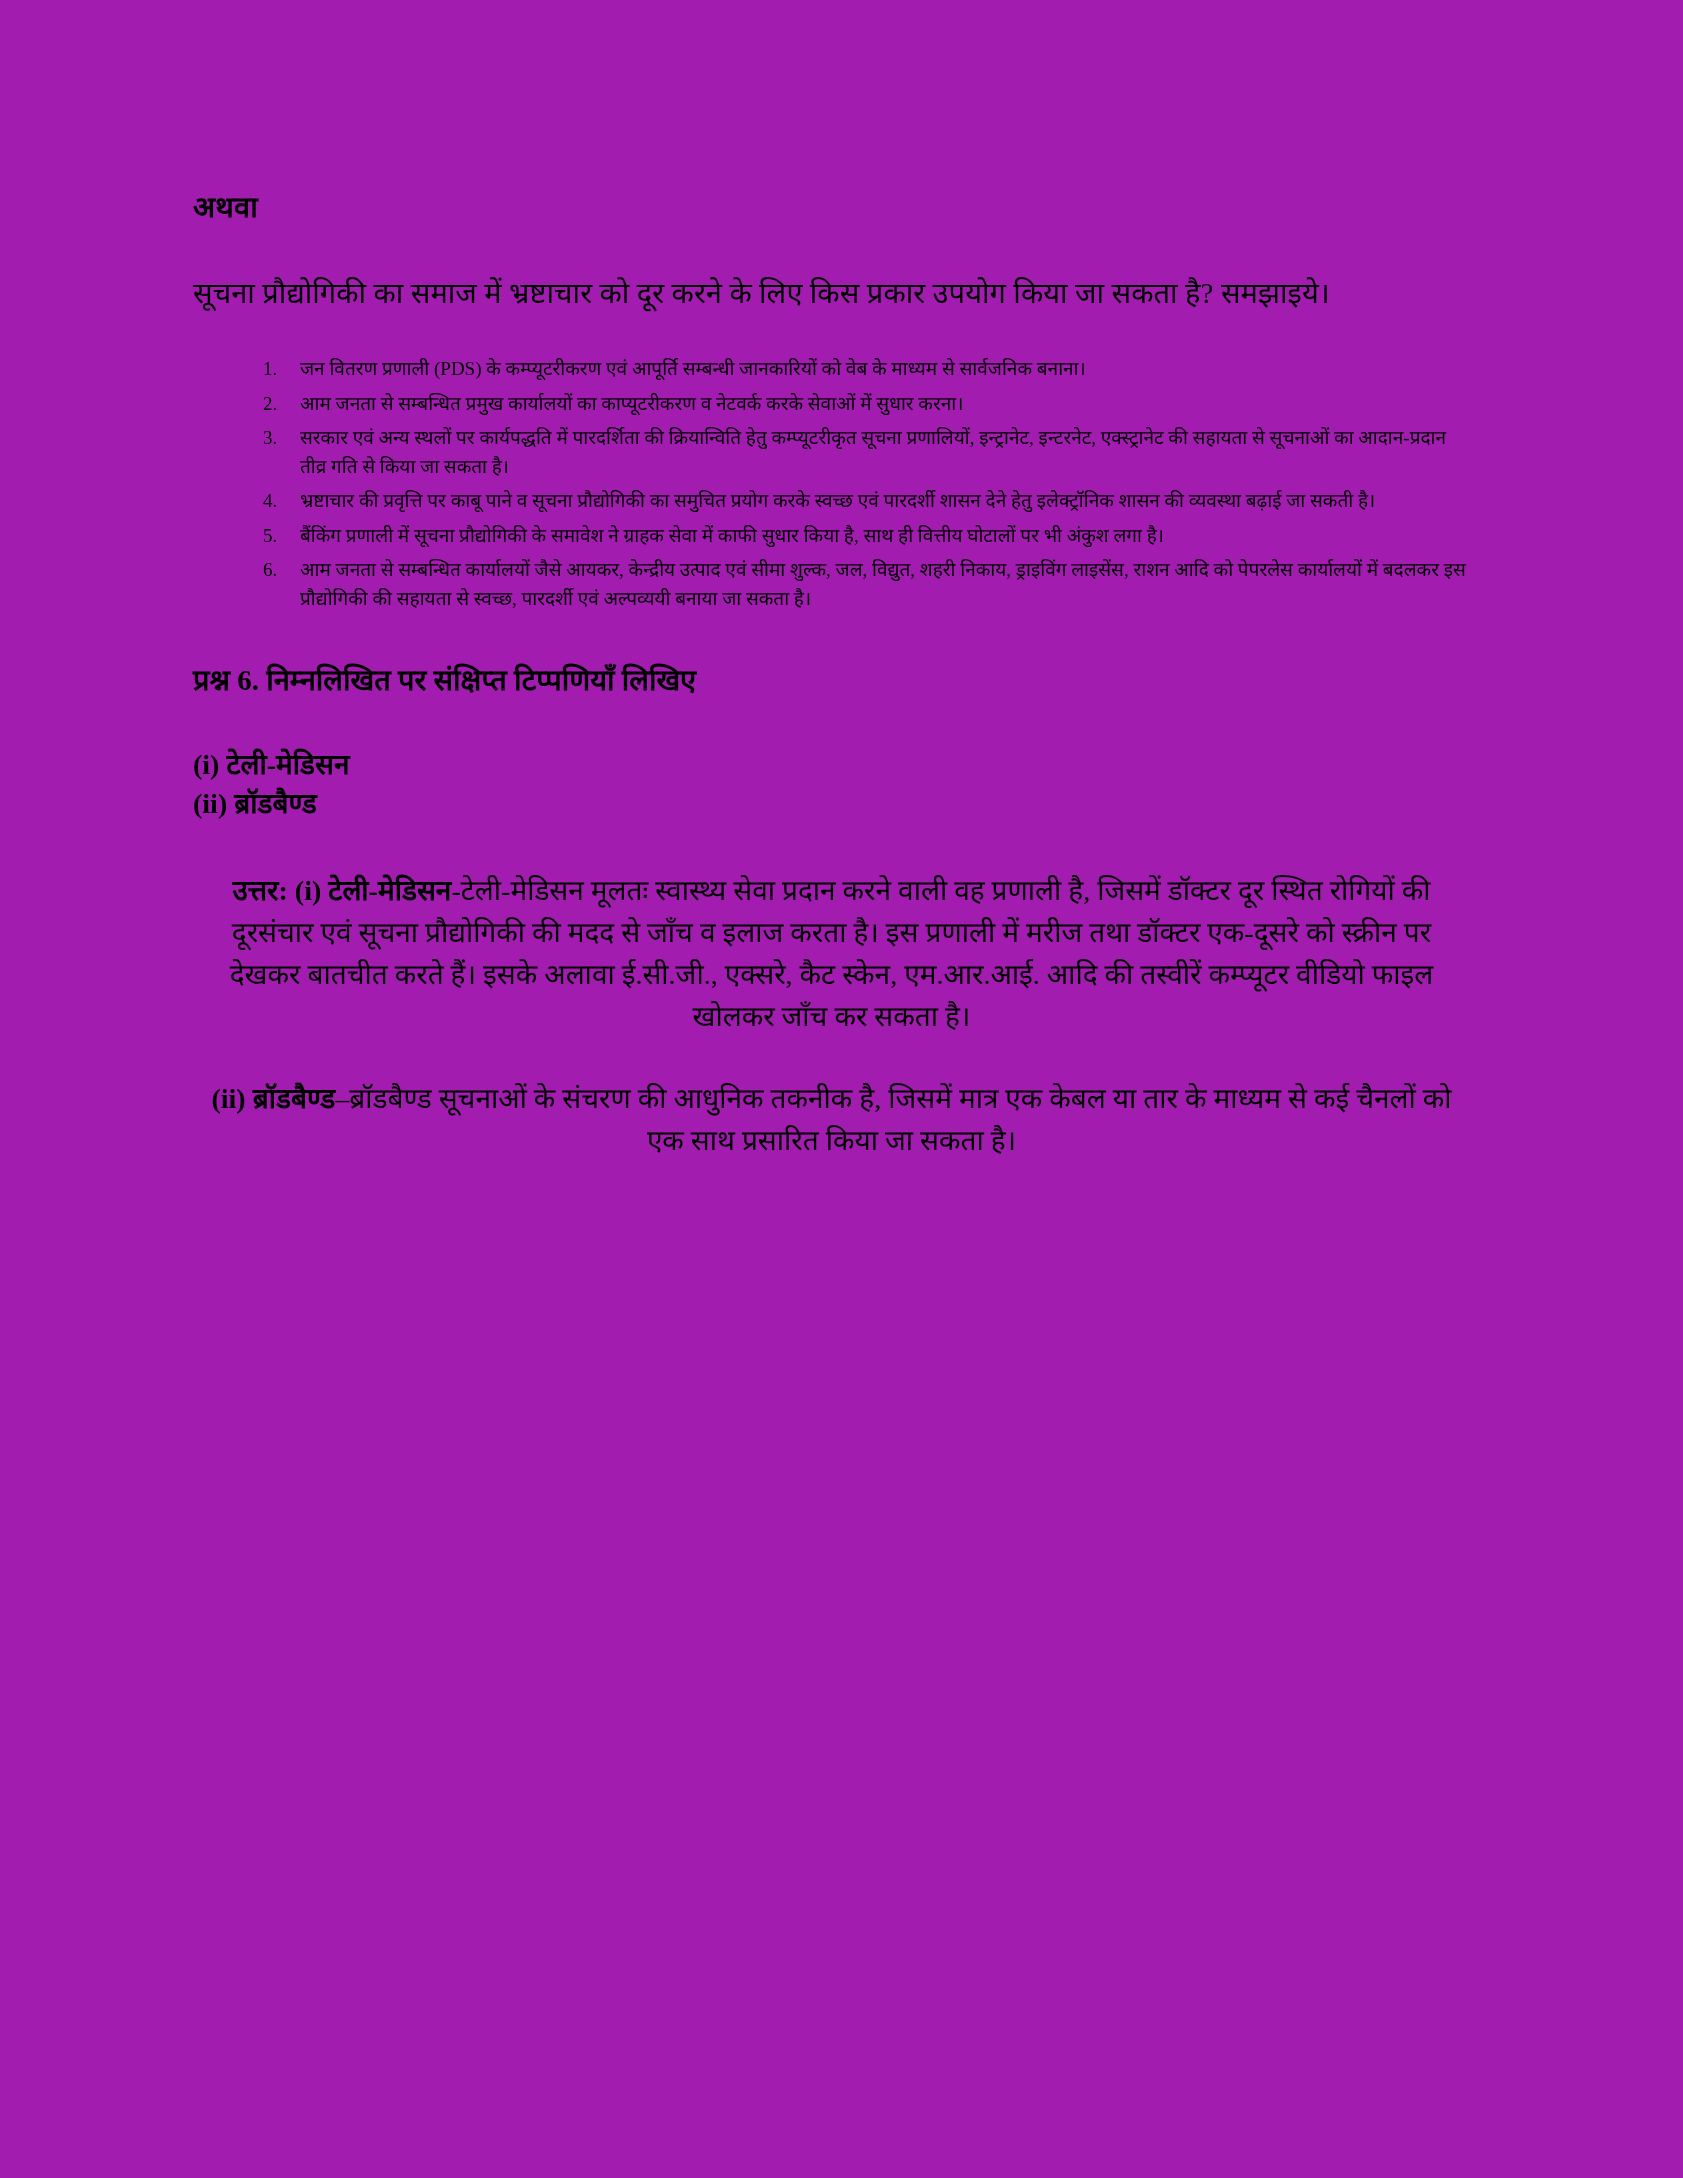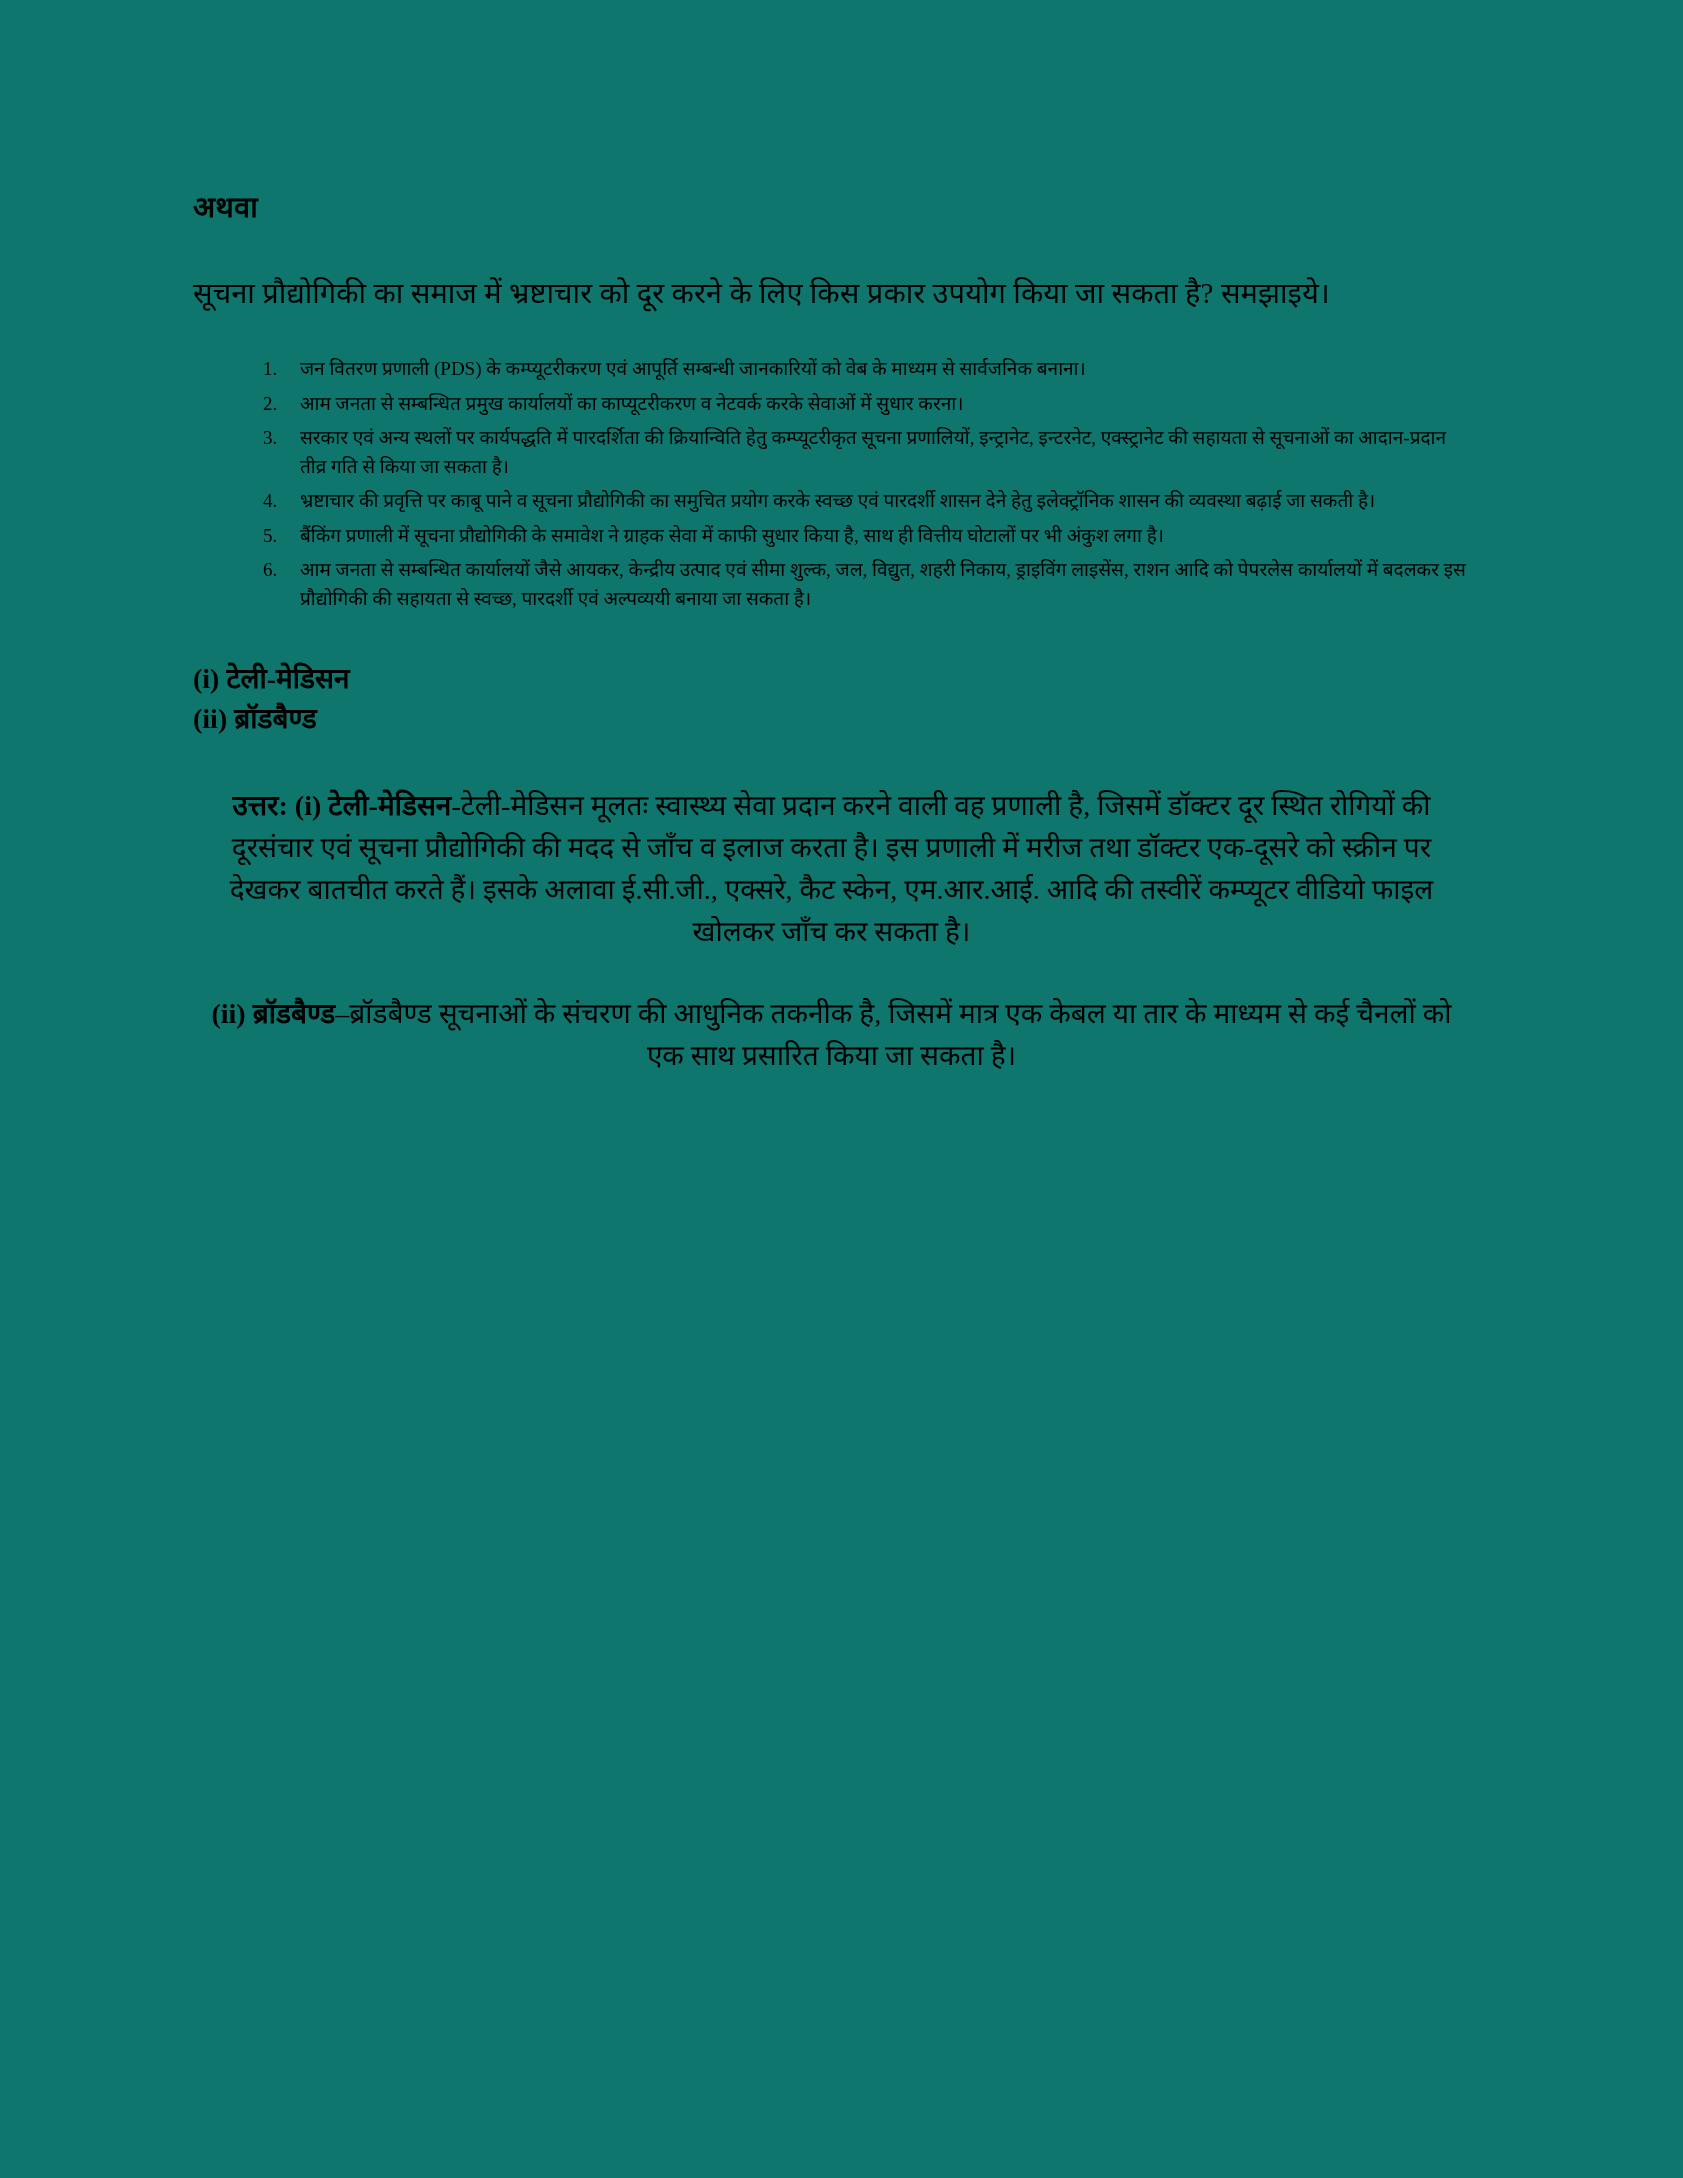--- a/index.html
+++ b/index.html
@@ -12,21 +12,21 @@
     width: 1683px;
     height: 2178px;
     font-family: "Liberation Serif", "DejaVu Serif", serif;
     color: #000000;
     overflow: hidden;
   }
   .page {
     position: relative;
     width: 1683px;
     height: 2178px;
-    background: #0f766e;
+    background: #a21caf;
     box-sizing: border-box;
     padding: 188px 208px 0 193px;
   }
   .content {
     width: 1277px;
   }
 
   
   .alt-label {
     font-size: 29px;
@@ -107,20 +107,21 @@
 
     <ol class="main-list">
       <li>जन वितरण प्रणाली (PDS) के कम्प्यूटरीकरण एवं आपूर्ति सम्बन्धी जानकारियों को वेब के माध्यम से सार्वजनिक बनाना।</li>
       <li>आम जनता से सम्बन्धित प्रमुख कार्यालयों का काप्यूटरीकरण व नेटवर्क करके सेवाओं में सुधार करना।</li>
       <li>सरकार एवं अन्य स्थलों पर कार्यपद्धति में पारदर्शिता की क्रियान्विति हेतु कम्प्यूटरीकृत सूचना प्रणालियों, इन्ट्रानेट, इन्टरनेट, एक्स्ट्रानेट की सहायता से सूचनाओं का आदान-प्रदान तीव्र गति से किया जा सकता है।</li>
       <li>भ्रष्टाचार की प्रवृत्ति पर काबू पाने व सूचना प्रौद्योगिकी का समुचित प्रयोग करके स्वच्छ एवं पारदर्शी शासन देने हेतु इलेक्ट्रॉनिक शासन की व्यवस्था बढ़ाई जा सकती है।</li>
       <li>बैंकिंग प्रणाली में सूचना प्रौद्योगिकी के समावेश ने ग्राहक सेवा में काफी सुधार किया है, साथ ही वित्तीय घोटालों पर भी अंकुश लगा है।</li>
       <li>आम जनता से सम्बन्धित कार्यालयों जैसे आयकर, केन्द्रीय उत्पाद एवं सीमा शुल्क, जल, विद्युत, शहरी निकाय, ड्राइविंग लाइसेंस, राशन आदि को पेपरलेस कार्यालयों में बदलकर इस प्रौद्योगिकी की सहायता से स्वच्छ, पारदर्शी एवं अल्पव्ययी बनाया जा सकता है।</li>
     </ol>
 
+    <p class="q6-heading">प्रश्न 6. निम्नलिखित पर संक्षिप्त टिप्पणियाँ लिखिए</p>
 
     <ul class="roman-list">
       <li>(i) टेली-मेडिसन</li>
       <li>(ii) ब्रॉडबैण्ड</li>
     </ul>
 
     <p class="para"><span class="bold">उत्तर:</span><span class="bold"> (i) टेली-मेडिसन</span><span>-टेली-मेडिसन मूलतः स्वास्थ्य सेवा प्रदान करने वाली वह प्रणाली है, जिसमें डॉक्टर दूर स्थित रोगियों की दूरसंचार एवं सूचना प्रौद्योगिकी की मदद से जाँच व इलाज करता है। इस प्रणाली में मरीज तथा डॉक्टर एक-दूसरे को स्क्रीन पर देखकर बातचीत करते हैं। इसके अलावा ई.सी.जी., एक्सरे, कैट स्केन, एम.आर.आई. आदि की तस्वीरें कम्प्यूटर वीडियो फाइल खोलकर जाँच कर सकता है।</span></p>
 
     <p class="para"><span class="bold">(ii) ब्रॉडबैण्ड</span><span>–ब्रॉडबैण्ड सूचनाओं के संचरण की आधुनिक तकनीक है, जिसमें मात्र एक केबल या तार के माध्यम से कई चैनलों को एक साथ प्रसारित किया जा सकता है।</span></p>
 

